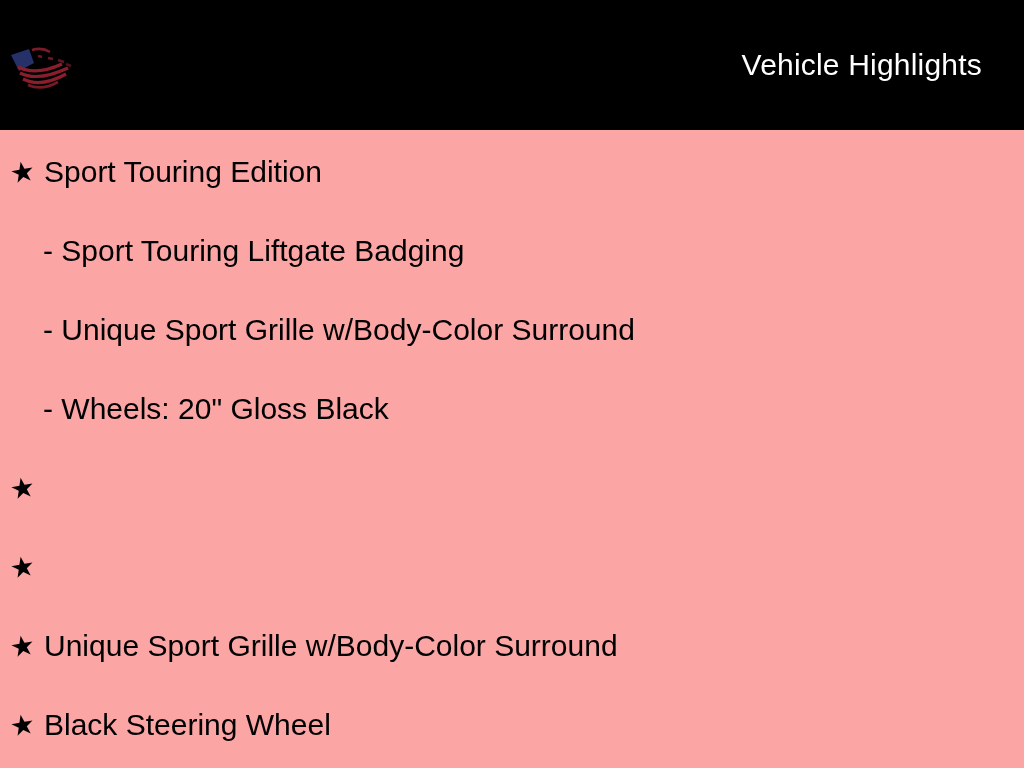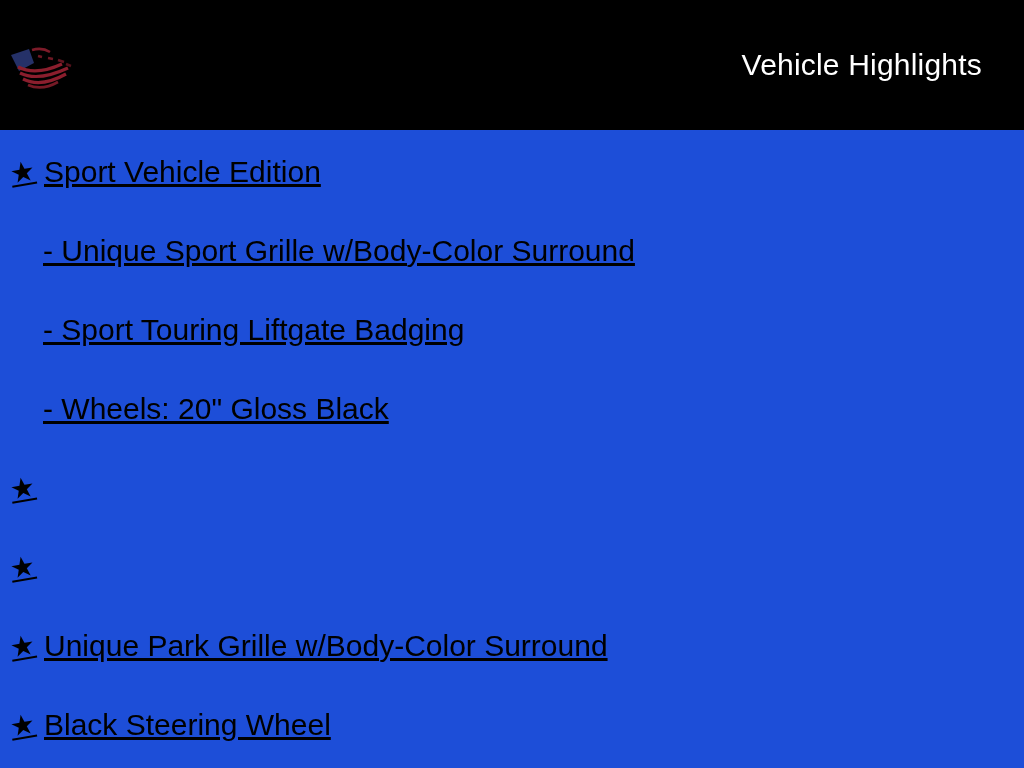--- a/index.html
+++ b/index.html
@@ -5,23 +5,22 @@
   html, body {
     margin: 0;
     padding: 0;
     background: #ffffff;
     font-family: "Liberation Sans", sans-serif;
   }
   .page {
     position: relative;
     width: 1024px;
     height: 768px;
-    background: #1d4ed8;
+    background: #fca5a5;
     overflow: hidden;
-    text-decoration: underline;
   }
   .header {
     height: 130px;
     background: #000000;
     display: flex;
     align-items: center;
   }
   .logo {
     margin-left: 8px;
     margin-top: 6px;
@@ -83,46 +82,46 @@
       <path d="M15,36 Q33,45 58,31" stroke="#8b1e2d" stroke-width="3.2" fill="none"></path>
       <path d="M20,42 Q34,48 50,39" stroke="#8b1e2d" stroke-width="2.6" fill="none" opacity="0.85"></path>
     </svg>
     <div class="header-title">Vehicle Highlights</div>
   </div>
 
   <div class="list">
 
     <div class="row main">
       <span class="star">★</span>
-      <span class="label">Sport Vehicle Edition</span>
+      <span class="label">Sport Touring Edition</span>
+    </div>
+
+    <div class="row sub">
+      <span class="label">- Sport Touring Liftgate Badging</span>
     </div>
 
     <div class="row sub">
       <span class="label">- Unique Sport Grille w/Body-Color Surround</span>
-    </div>
-
-    <div class="row sub">
-      <span class="label">- Sport Touring Liftgate Badging</span>
     </div>
 
     <div class="row sub">
       <span class="label">- Wheels: 20" Gloss Black</span>
     </div>
 
     <div class="row main">
       <span class="star">★</span>
     </div>
 
     <div class="row main">
       <span class="star">★</span>
     </div>
 
     <div class="row main">
       <span class="star">★</span>
-      <span class="label">Unique Park Grille w/Body-Color Surround</span>
+      <span class="label">Unique Sport Grille w/Body-Color Surround</span>
     </div>
 
     <div class="row main">
       <span class="star">★</span>
       <span class="label">Black Steering Wheel</span>
     </div>
 
   </div>
 </div>
 

